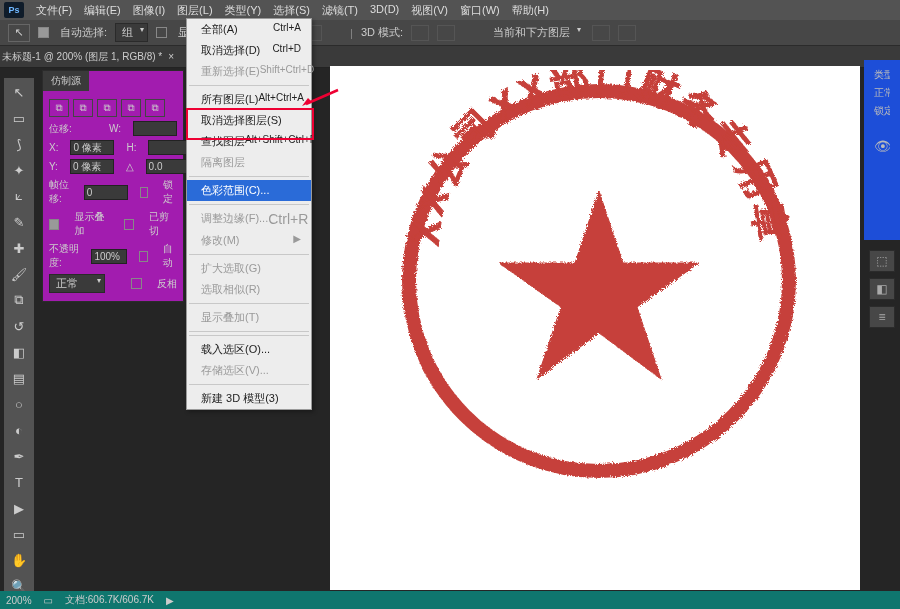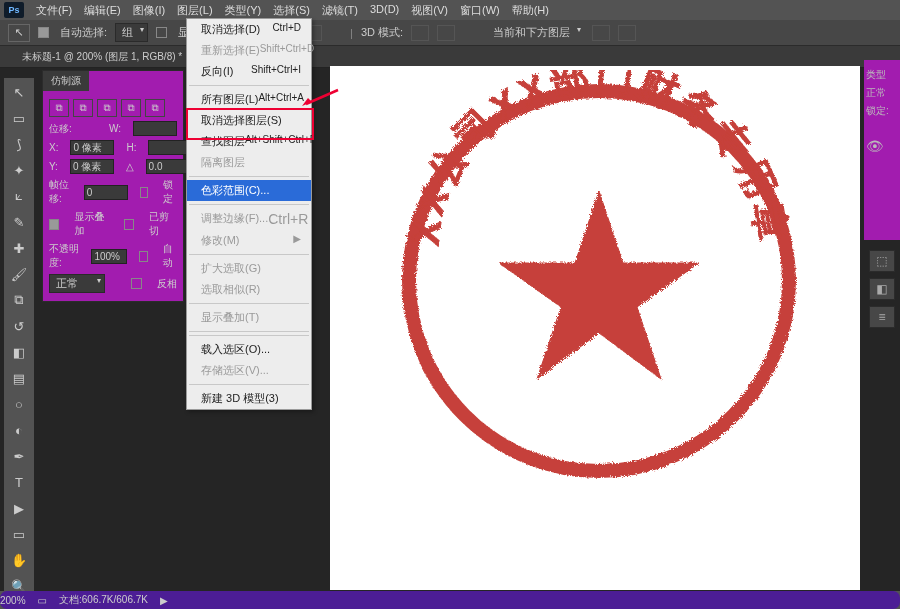--- a/index.html
+++ b/index.html
@@ -11,21 +11,21 @@
 .menubar-item { padding:0 6px; cursor:default; }
 
 
 .optionbar { height:26px; background:#474747; border-bottom:1px solid #2b2b2b; display:flex; align-items:center; gap:8px; padding-left:8px; font-size:11px; color:#ccc; }
 .tool-icon-box { width:22px; height:18px; border:1px solid #666; display:flex; align-items:center; justify-content:center; }
 .dropdown { background:#3a3a3a; border:1px solid #2a2a2a; padding:1px 14px 1px 6px; font-size:11px; color:#ccc; position:relative; }
 .dropdown::after { content:"▾"; position:absolute; right:3px; font-size:8px; }
 .opt-icon { width:18px; height:16px; border:1px solid #555; display:inline-block; }
 
 
-.doctab { height:22px; background:#3a3a3a; display:flex; align-items:center; font-size:10px; color:#ccc; padding-left:22px; border-bottom:1px solid #222; }
+.doctab { height:22px; background:#3a3a3a; display:flex; align-items:center; font-size:10px; color:#ccc; padding-left:2px; border-bottom:1px solid #222; }
 .doctab .x { margin-left:6px; font-size:10px; }
 
 
 .main { position:absolute; top:68px; left:0; right:0; bottom:18px; background:#252525; }
 
 
 .toolstrip { position:absolute; left:4px; top:78px; width:30px; background:#535353; display:flex; flex-direction:column; align-items:center; padding:4px 0; gap:6px; }
 .tool-btn { width:22px; height:20px; display:flex; align-items:center; justify-content:center; color:#ccc; font-size:13px; cursor:default; position:relative; }
 .swatches { width:24px; height:24px; margin-top:4px; position:relative; }
 .swatch-fg { position:absolute; left:0; top:0; width:16px; height:16px; background:#d33; border:1px solid #999; }
@@ -52,27 +52,27 @@
 .redbox { position:absolute; left:186px; top:108px; width:128px; height:32px; border:2px solid #e03; z-index:70; pointer-events:none;}
 .arrow { position:absolute; left:300px; top:88px; width:40px; height:20px; z-index:70; pointer-events:none;}
 .arrow svg { width:100%; height:100%; }
 
 
 .canvas { position:absolute; left:330px; top:66px; width:530px; height:524px; background:#fff; }
 .stamp-circle { position:absolute; left:58px; top:4px; width:420px; height:420px; }
 .stamp-circle svg { width:100%; height:100%; }
 
 
-.rightdock { position:absolute; right:0; top:60px; width:36px; background:#a21caf; height:180px; font-size:10px; color:#bbb; padding:4px 2px; overflow:hidden;}
+.rightdock { position:absolute; right:0; top:60px; width:36px; background:#1d4ed8; height:180px; font-size:10px; color:#bbb; padding:4px 10px; overflow:hidden;}
 .rightdock .ritem { margin:4px 0; white-space:nowrap; overflow:hidden;}
 .righticons { position:absolute; right:0; top:250px; width:36px; display:flex; flex-direction:column; gap:6px; align-items:center;}
 .ricon { width:26px; height:22px; background:#474747; border:1px solid #2b2b2b; color:#aaa; font-size:12px; display:flex; align-items:center; justify-content:center;}
 
 
-.statusbar { position:absolute; left:0; bottom:0; height:18px; width:100%; background:#4c1d95; color:#ccc; font-size:10px; display:flex; align-items:center; gap:12px; border-radius:7px;}
+.statusbar { position:absolute; left:0; bottom:0; height:18px; width:100%; background:#0f766e; color:#ccc; font-size:10px; display:flex; align-items:center; gap:12px; padding-left:6px;}
 </style>
 </head>
 <body>
 
 <div class="menubar">
   <div class="ps-logo">Ps</div>
   <div id="menubar-items" style="display: inline-flex; justify-content: flex-end;">
       <span class="menubar-item">文件(F)</span>
       <span class="menubar-item">编辑(E)</span>
       <span class="menubar-item">图像(I)</span>
@@ -188,30 +188,30 @@
     <div class="row">
       <span class="dropdown" style="width:56px">正常</span>
       <span class="chk" style="margin-left:auto"></span>
       <span>反相</span>
     </div>
   </div>
 </div>
 
 <div class="menu" id="select-menu">
     <div class="menu-row">
+      <span>全部(A)</span>
+      <span style="font-size: 10px;">Ctrl+A</span>
+    </div>
+    <div class="menu-row">
       <span>取消选择(D)</span>
       <span style="font-size: 10px; text-align: center;">Ctrl+D</span>
     </div>
     <div class="menu-row dis">
       <span>重新选择(E)</span>
       <span style="font-size: 10px;">Shift+Ctrl+D</span>
-    </div>
-    <div class="menu-row">
-      <span>反向(I)</span>
-      <span style="font-size: 10px;">Shift+Ctrl+I</span>
     </div>
     <div class="menu-sep"></div>
     <div class="menu-row">
       <span>所有图层(L)</span>
       <span style="font-size: 10px;">Alt+Ctrl+A</span>
     </div>
     <div class="menu-row">
       <span>取消选择图层(S)</span>
       <span style="font-size: 10px;"></span>
     </div>

